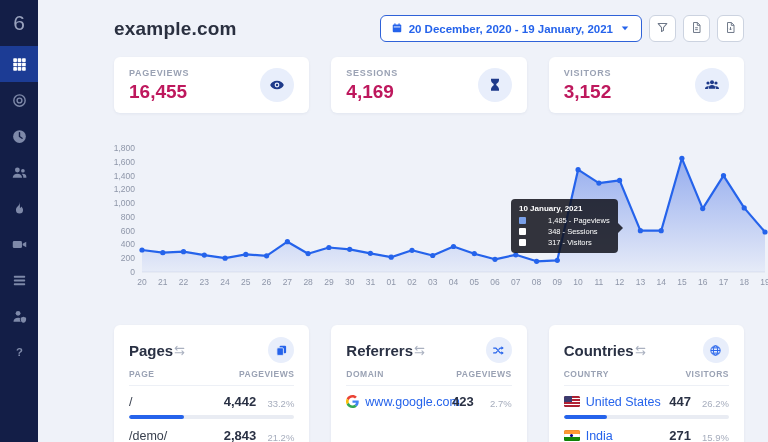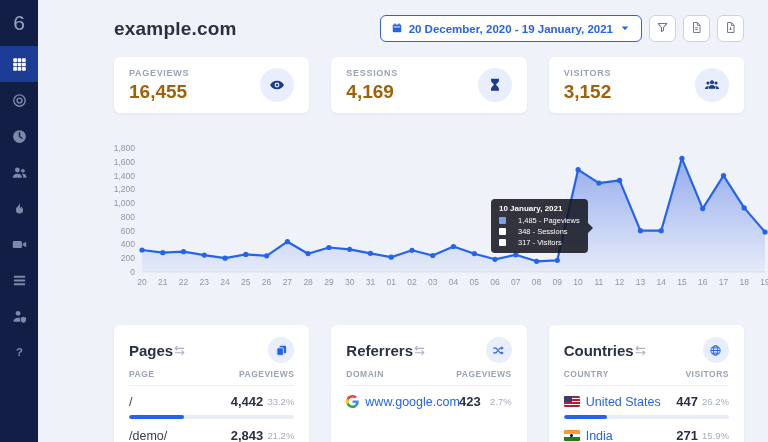--- a/index.html
+++ b/index.html
@@ -30,35 +30,35 @@
               background:#fff; border:1px solid #ccd3e0; border-radius:6px; color:#6d7788; cursor:pointer; }
   .icon-btn svg { width:13px; height:13px; }
 
   
   .stats { position:absolute; top:57px; left:34px; right:24px;
            display:grid; grid-template-columns:repeat(3,1fr); gap:22px; }
   .stat-card { background:#fff; border-radius:6px; height:56px; padding:0 15px;
                display:flex; align-items:center; justify-content:space-between;
                box-shadow:0 1px 3px rgba(25,39,80,.06); }
   .stat-label { font-size:9px; font-weight:700; color:#9aa2b4; letter-spacing:.7px; margin-bottom:3px; }
-  .stat-value { font-size:19px; font-weight:700; color:#a16207; }
+  .stat-value { font-size:19px; font-weight:700; color:#be185d; }
   .stat-icon { width:34px; height:34px; border-radius:50%; background:#e8eefb; color:#1e3a8a;
                display:flex; align-items:center; justify-content:center; }
   .stat-icon svg { width:16px; height:16px; }
 
   
   #chart { position:absolute; left:0; top:138px; width:730px; height:155px; }
-  .tooltip { position:absolute; left:411px; top:199px; z-index:4;
+  .tooltip { position:absolute; left:431px; top:199px; z-index:4;
              background:rgba(16,18,27,.85); border-radius:4px; padding:5px 8px 6px; color:#fff;
              white-space:nowrap; }
   .tooltip:after { content:""; position:absolute; right:-5px; top:24px;
                    border-top:5px solid transparent; border-bottom:5px solid transparent;
                    border-left:5px solid rgba(16,18,27,.85); }
   .tt-date { font-size:8px; font-weight:700; margin-bottom:3px; }
-  .tt-row { display:flex; align-items:center; gap:12px; font-size:7.5px; margin-top:2px; }
+  .tt-row { display:flex; align-items:center; gap:22px; font-size:7.5px; margin-top:2px; }
   .tt-swatch { width:7px; height:7px; border-radius:1px; flex:0 0 auto; }
 
   
   .tables { position:absolute; top:325px; left:34px; right:24px;
             display:grid; grid-template-columns:repeat(3,1fr); gap:22px; }
   .table-card { background:#fff; border-radius:6px; padding:12px 15px; height:140px;
                 box-shadow:0 1px 3px rgba(25,39,80,.06); overflow:hidden; }
   .tc-head { display:flex; align-items:center; justify-content:space-between; height:26px; }
   .tc-title-wrap { display:flex; align-items:center; }
   .tc-title { font-size:15px; font-weight:700; color:#2a3144; }
@@ -68,21 +68,21 @@
              display:flex; align-items:center; justify-content:center; cursor:pointer; }
   .tc-icon svg { width:13px; height:13px; }
   .tc-cols { display:flex; justify-content:space-between; margin-top:6px; padding-bottom:6px;
              border-bottom:1px solid #edf0f6; font-size:8.5px; font-weight:700;
              color:#9aa2b4; letter-spacing:.5px; }
   .t-row { margin-top:8px; }
   .t-row + .t-row { margin-top:9px; }
   .t-row-main { display:flex; align-items:center; justify-content:space-between; }
   .t-name { font-size:12.5px; color:#39404f; display:flex; align-items:center; gap:6px; min-width:0; }
   .t-name.link { color:#2563eb; cursor:pointer; }
-  .t-vals { display:flex; align-items:center; flex:0 0 auto; }
+  .t-vals { display:flex; align-items:flex-end; gap:7px; flex:0 0 auto; }
   .t-value { font-size:13px; font-weight:700; color:#2a3144; }
   .t-pct { font-size:9.5px; color:#a6adbd; width:31px; text-align:right; }
   .t-bar { height:4px; background:#e9ecf3; border-radius:2px; margin-top:6px; overflow:hidden; }
   .t-bar-fill { height:100%; background:#2563eb; border-radius:2px; }
 
   .flag { width:16px; height:11px; border-radius:1.5px; display:inline-block; position:relative;
           overflow:hidden; flex:0 0 auto; box-shadow:inset 0 0 0 .5px rgba(0,0,0,.1); }
   .flag-us { background:linear-gradient(#b22234 0 14%, #fff 14% 28%, #b22234 28% 42%, #fff 42% 56%,
              #b22234 56% 70%, #fff 70% 84%, #b22234 84% 100%); }
   .flag-us:after { content:""; position:absolute; left:0; top:0; width:52%; height:50%; background:#3c3b6e; }

